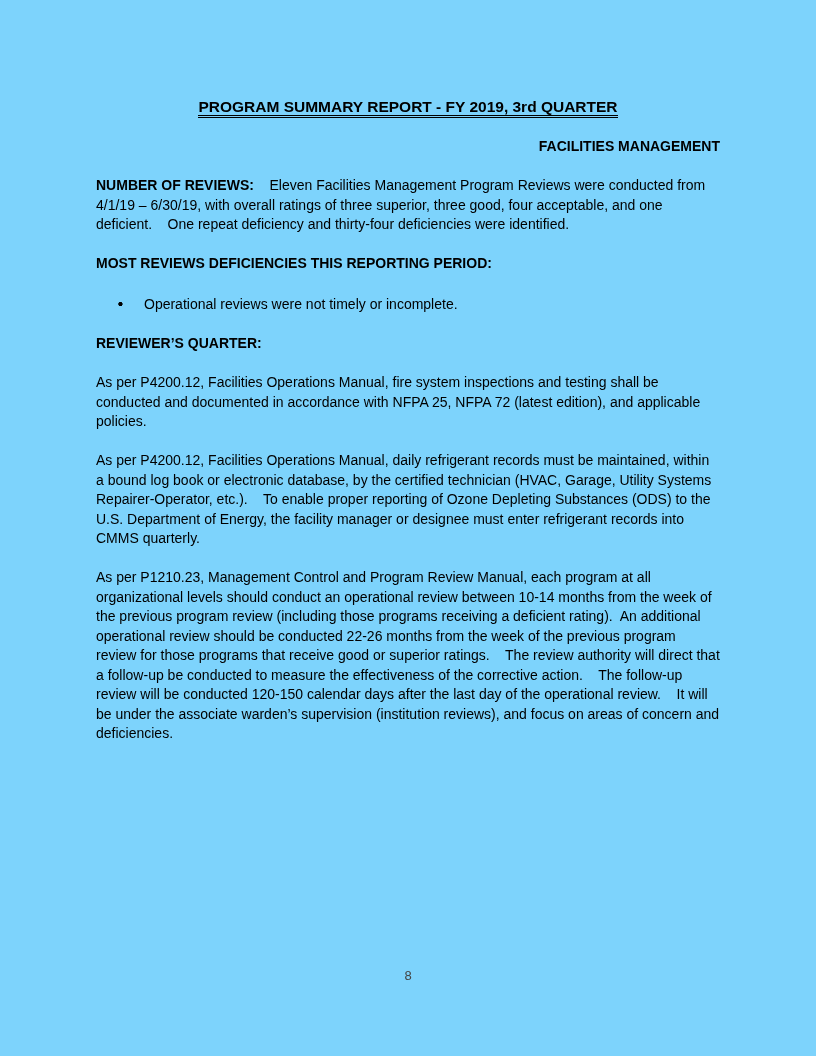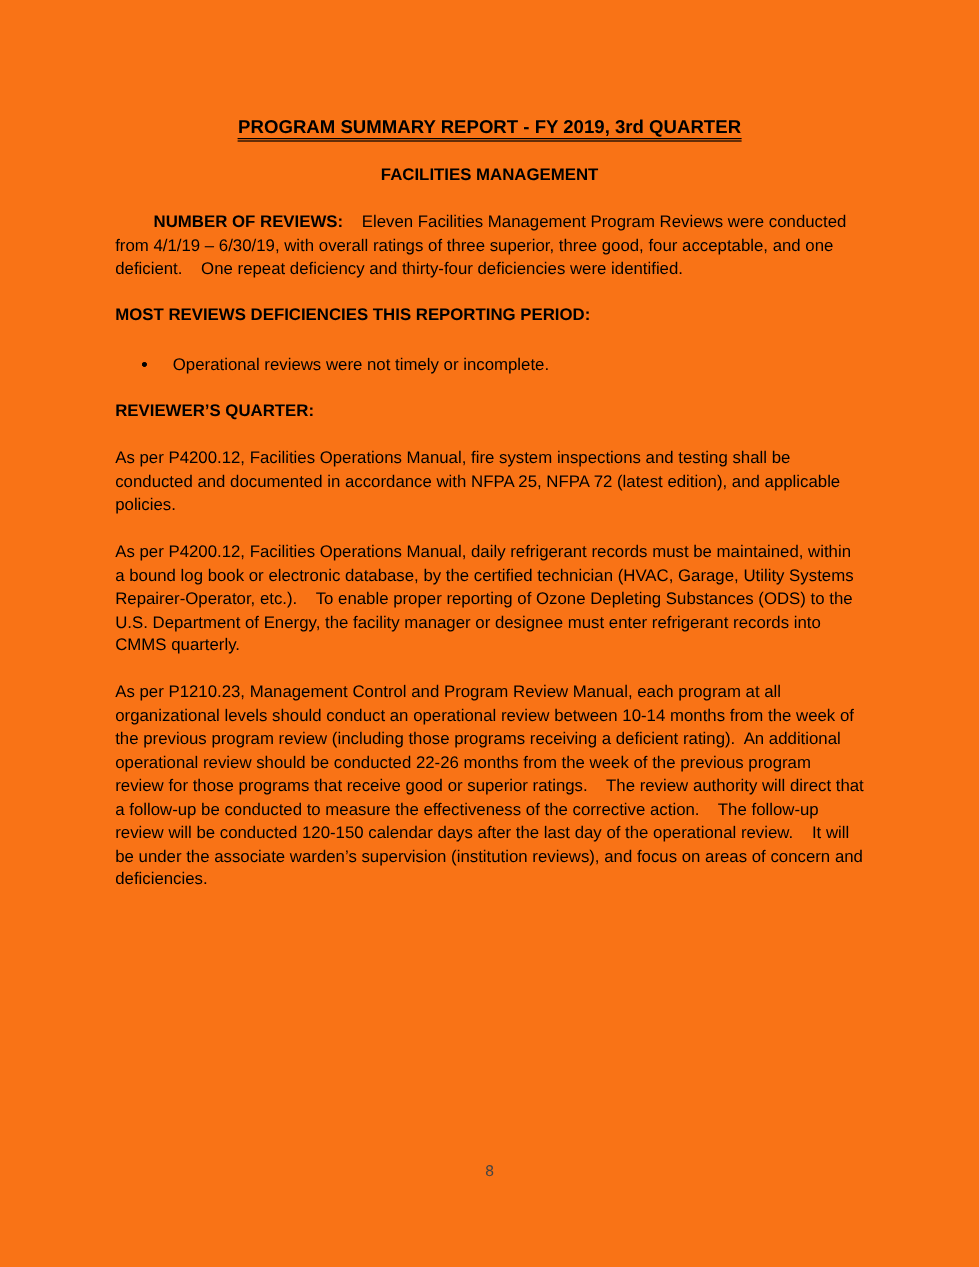--- a/index.html
+++ b/index.html
@@ -4,48 +4,48 @@
 <style>
   html, body {
     margin: 0;
     padding: 0;
     background: #ffffff;
   }
   .page {
     position: relative;
     width: 816px;
     height: 1056px;
-    background: #f97316;
+    background: #7dd3fc;
     font-family: "Liberation Sans", "DejaVu Sans", sans-serif;
     font-size: 14px;
     line-height: 19.5px;
     color: #000000;
     box-sizing: border-box;
     overflow: hidden;
   }
   .content {
     position: absolute;
     left: 96px;
     top: 97px;
     width: 624px;
   }
   .content p {
     margin: 0 0 19.5px 0;
     white-space: pre-wrap;
   }
   .center { text-align: center; }
-  .b { font-weight: 700; margin-left: 32px; }
+  .b { font-weight: 700; }
   .title-line { line-height: 19.5px; }
   .title-text {
     font-weight: 700;
     font-size: 15.5px;
     border-bottom: 3px double #000000;
     padding-bottom: 0px;
   }
-  .subtitle { font-weight: 700; }
+  .subtitle { font-weight: 700; text-align: right; }
   .u { }
   ul.bullets {
     list-style: none;
     margin: 0 0 19.5px 0;
     padding: 2px 0 0 0;
   }
   ul.bullets li {
     position: relative;
     padding-left: 48px;
     white-space: pre-wrap;

